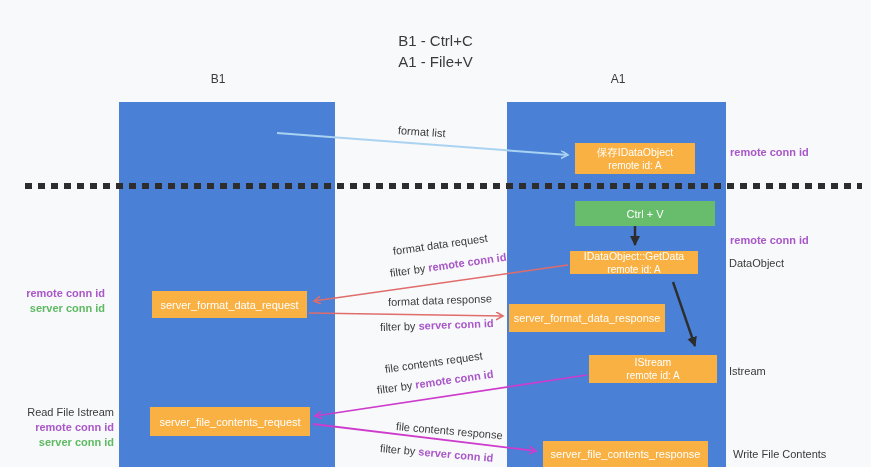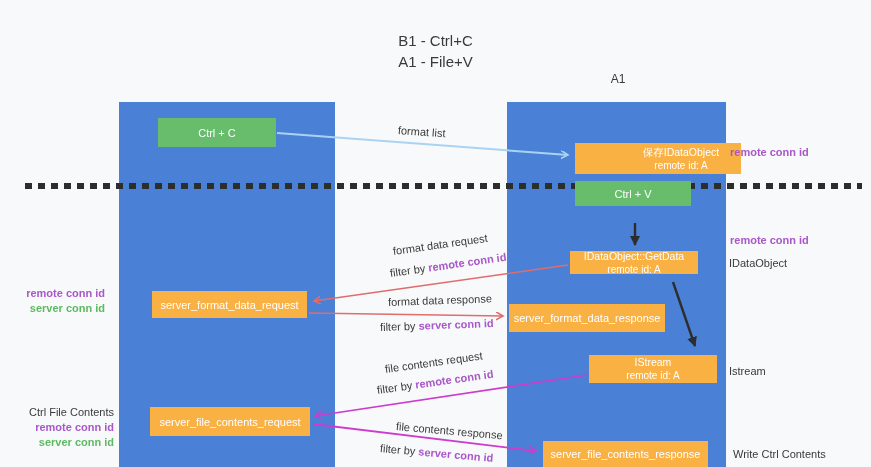--- a/index.html
+++ b/index.html
@@ -32,20 +32,21 @@
 <body>
 
 <div class="canvas">
 
   <div class="title">
     <div>B1 - Ctrl+C</div>
     <div>A1 - File+V</div>
   </div>
 
   <div class="lane-header left">
+    <div>B1</div>
   </div>
   <div class="lane-header right">
     <div>A1</div>
   </div>
 
   <div class="lane left"></div>
   <div class="lane right"></div>
 
   <div class="dashline"></div>
 
@@ -66,28 +67,27 @@
     </defs>
     <line x1="277" y1="109" x2="568" y2="131" stroke="#a9d3f1" stroke-width="2" marker-end="url(#vblue)"></line>
     <line x1="635" y1="199" x2="635" y2="221" stroke="#2d2d2d" stroke-width="2.4" marker-end="url(#triblack)"></line>
     <line x1="673" y1="258" x2="695" y2="322" stroke="#2d2d2d" stroke-width="2.4" marker-end="url(#triblack)"></line>
     <line x1="568" y1="241" x2="314" y2="277" stroke="#e06c6c" stroke-width="1.6" marker-end="url(#vred)"></line>
     <line x1="309" y1="289" x2="503" y2="292" stroke="#e06c6c" stroke-width="1.6" marker-end="url(#vred)"></line>
     <line x1="587" y1="351" x2="315" y2="392" stroke="#cd3ccd" stroke-width="1.6" marker-end="url(#vmag)"></line>
     <line x1="313" y1="400" x2="536" y2="427" stroke="#cd3ccd" stroke-width="1.8" marker-end="url(#vmag)"></line>
   </svg>
 
-  <div class="box green single" style="left:158px;top:94px;width:118px;height:29px;">Ctrl + C</div>
 
-  <div class="box orange" style="left:575px;top:119px;width:120px;height:31px;padding-left:46px;">
+  <div class="box orange" style="left:575px;top:119px;width:120px;height:31px;">
     <div class="l1">保存IDataObject</div>
     <div class="l2">remote id: A</div>
   </div>
 
-  <div class="box green single" style="left:575px;top:157px;width:116px;height:25px;">Ctrl + V</div>
+  <div class="box green single" style="left:575px;top:177px;width:140px;height:25px;">Ctrl + V</div>
 
   <div class="box orange" style="left:570px;top:227px;width:128px;height:23px;">
     <div class="l1">IDataObject::GetData</div>
     <div class="l2">remote id: A</div>
   </div>
 
   <div class="box orange single" style="left:152px;top:267px;width:155px;height:27px;">server_format_data_request</div>
 
   <div class="box orange single" style="left:509px;top:280px;width:156px;height:28px;">server_format_data_response</div>
 
@@ -121,28 +121,28 @@
   </div>
 
   <div class="lbl rot" style="left:396px;top:396px;transform:rotate(5deg);">file contents response</div>
   <div class="lbl rot" style="left:380px;top:418px;transform:rotate(5deg);">
     <span>filter by</span>
     <span class="purple">server conn id</span>
   </div>
 
   <div class="lbl purple" style="left:730px;top:122px;">remote conn id</div>
   <div class="lbl purple" style="left:730px;top:210px;">remote conn id</div>
-  <div class="lbl black" style="left:729px;top:233px;">IDataObject</div>
+  <div class="lbl black" style="left:729px;top:233px;">DataObject</div>
   <div class="lbl black" style="left:729px;top:341px;">Istream</div>
-  <div class="lbl black" style="left:733px;top:424px;">Write Ctrl Contents</div>
+  <div class="lbl black" style="left:733px;top:424px;">Write File Contents</div>
 
   <div class="sidegroup" style="left:15px;top:262px;width:90px;">
     <div class="purple">remote conn id</div>
     <div class="greenlbl">server conn id</div>
   </div>
 
   <div class="sidegroup" style="left:15px;top:381px;width:99px;">
-    <div class="black">Ctrl File Contents</div>
+    <div class="black">Read File Istream</div>
     <div class="purple">remote conn id</div>
     <div class="greenlbl">server conn id</div>
   </div>
 
 </div>
 
 </body></html>

